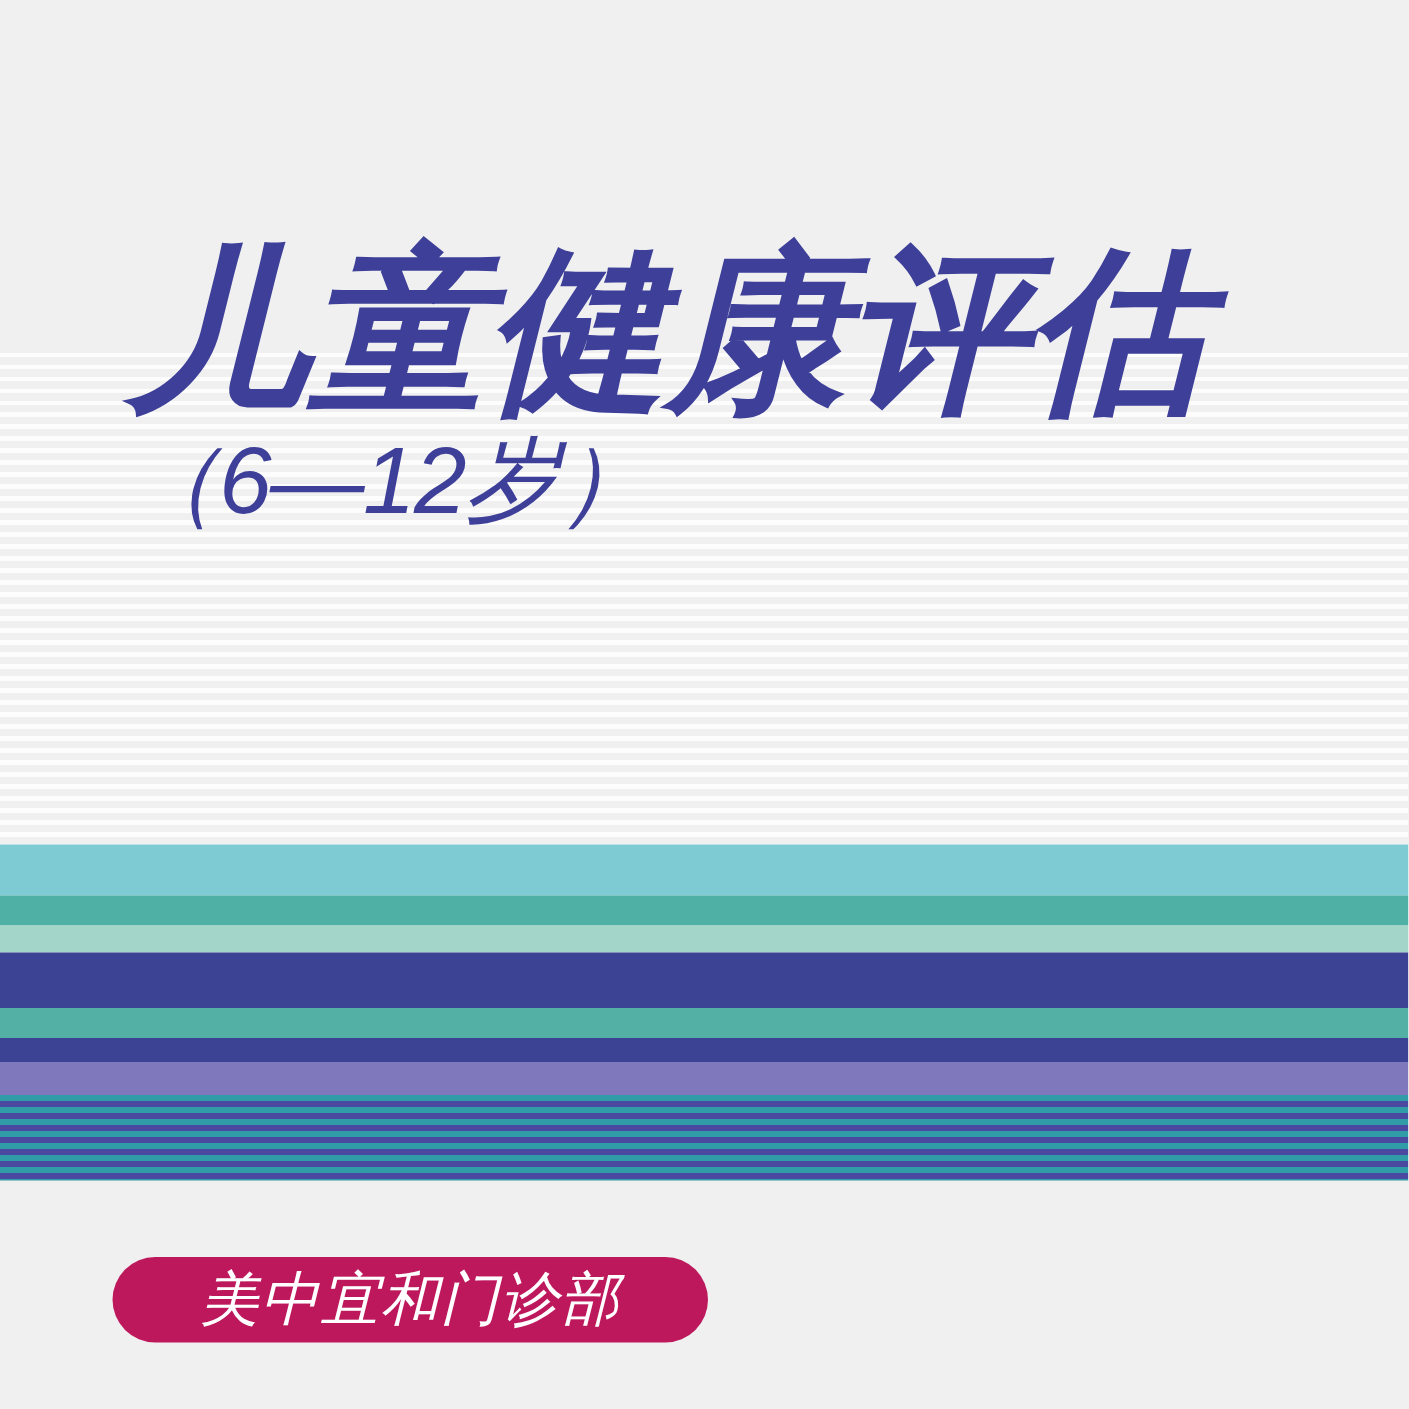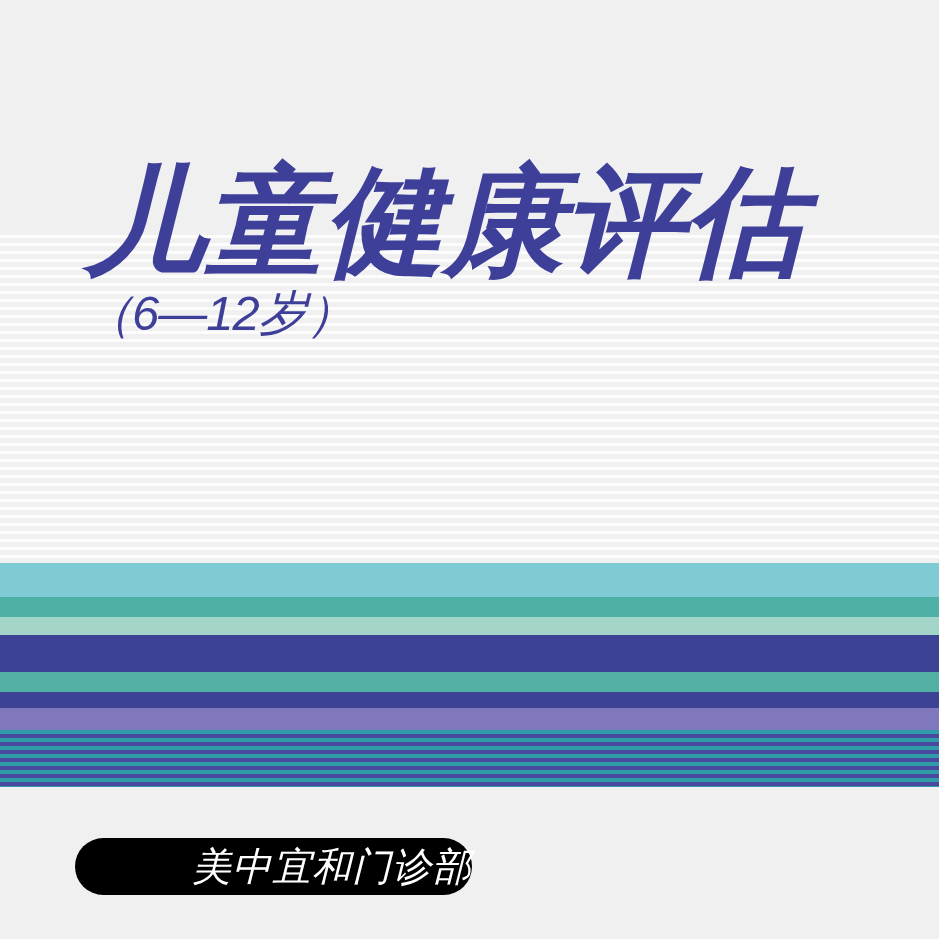--- a/index.html
+++ b/index.html
@@ -54,21 +54,21 @@
     font-size: 120px;
     line-height: 1.02;
     font-weight: 700;
     letter-spacing: 0px;
     white-space: nowrap;
   }
   .title-sub {
     margin: 0;
     margin-top: 6px;
     color: #3d3f99;
-    font-size: 49px;
+    font-size: 63px;
     line-height: 1.05;
     font-weight: 400;
     letter-spacing: -1px;
     white-space: nowrap;
   }
 
   
   .band-stack {
     position: absolute;
     left: 0;
@@ -129,17 +129,17 @@
   <div class="band" style="height: 34px; background: rgb(127, 203, 212);"></div>
       <div class="band" style="height: 20px; background: rgb(79, 176, 165);"></div>
       <div class="band" style="height: 18px; background: rgb(163, 213, 200);"></div>
       <div class="band" style="height: 37px; background: rgb(60, 67, 149);"></div>
       <div class="band" style="height: 20px; background: rgb(82, 176, 164);"></div>
       <div class="band" style="height: 16px; background: rgb(60, 67, 149);"></div>
       <div class="band" style="height: 22px; background: rgb(128, 120, 189);"></div>
       <div class="band-fine" style="height: 57px; background-image: repeating-linear-gradient(rgb(47, 156, 168) 0px, rgb(47, 156, 168) 4px, rgb(74, 73, 160) 4px, rgb(74, 73, 160) 8px);"></div>
     </div>
 
-  <div class="brand-badge" style="background: #000000; justify-content: flex-end;">
+  <div class="brand-badge" style="background: #be185d;">
     <span class="brand-badge-label" style="color: rgb(255, 255, 255);">美中宜和门诊部</span>
   </div>
 
 </div>
 
 </body></html>

